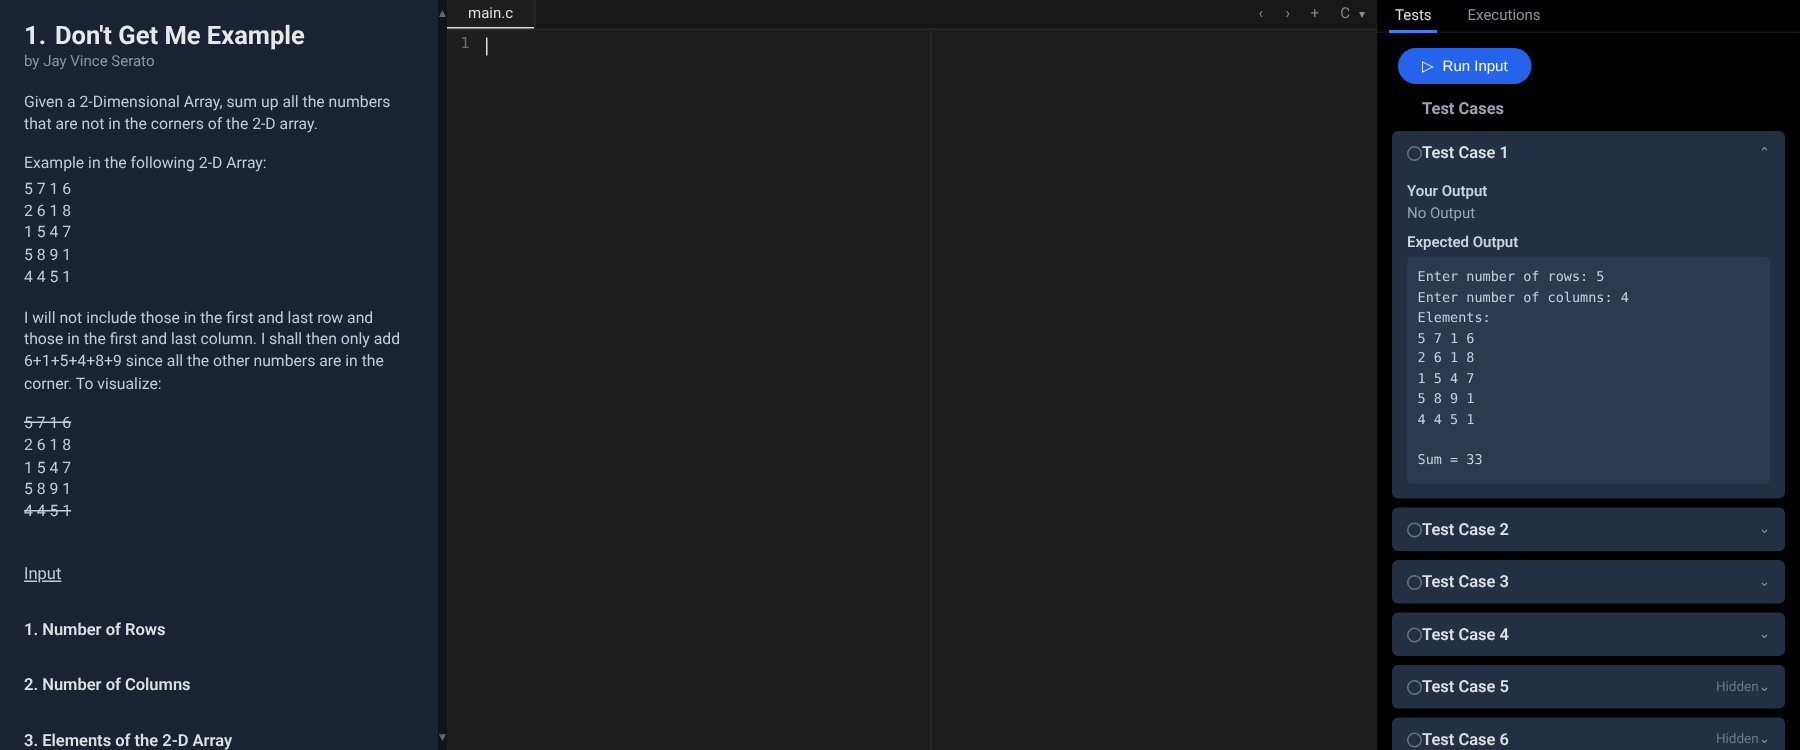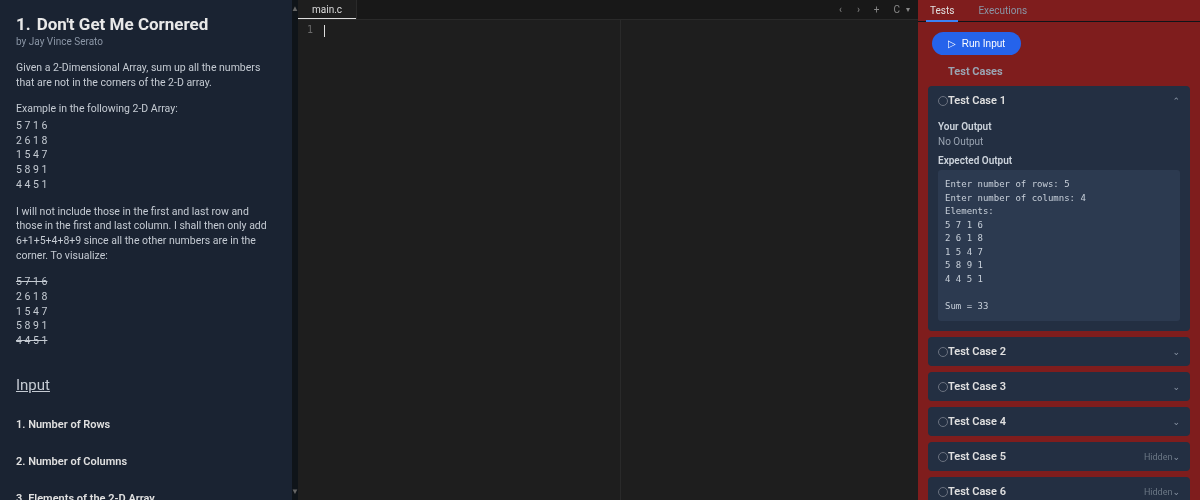--- a/index.html
+++ b/index.html
@@ -3,29 +3,29 @@
 <meta charset="utf-8">
 <style>
 * { margin: 0; padding: 0; box-sizing: border-box; }
 body { font-family: -apple-system, BlinkMacSystemFont, "Segoe UI", Roboto, sans-serif; background: #0f1419; color: #d4d4d4; font-size: 12px; overflow: hidden; }
 .app { display: flex; height: 500px; width: 1200px; }
 .panel-left { width: 298px; background: #1a2332; position: relative; display: flex; }
 .panel-left-content { flex: 1; overflow-y: auto; padding: 14px 16px; }
 .resizer-v { width: 6px; background: #0f1419; position: relative; display: flex; flex-direction: column; justify-content: space-between; align-items: center; padding: 4px 0; }
 .resizer-arrow { color: #666; font-size: 8px; cursor: pointer; }
 .panel-center { flex: 1; background: #a16207; display: flex; flex-direction: column; min-width: 0; }
-.panel-right { width: 282px; background: #7f1d1d; display: flex; flex-direction: column; }
+.panel-right { width: 282px; background: #000000; display: flex; flex-direction: column; }
 .title-row { display: flex; align-items: baseline; gap: 6px; margin-bottom: 2px; }
 .prob-num { font-weight: 700; font-size: 17px; color: #e8e8e8; }
 .prob-title { font-weight: 700; font-size: 17px; color: #e8e8e8; }
 .author { font-size: 10px; color: #8a95a5; margin-bottom: 14px; }
 .desc p { font-size: 10.5px; line-height: 1.4; color: #c5cbd3; margin-bottom: 12px; }
 .desc .arr-line { font-size: 10.5px; line-height: 1.4; color: #c5cbd3; }
 .strike { text-decoration: line-through; }
-.section-head { font-size: 15px; color: #c5cbd3; margin-top: 27px; margin-bottom: 6px; text-decoration: underline; }
+.section-head { font-size: 11px; color: #c5cbd3; margin-top: 27px; margin-bottom: 6px; text-decoration: underline; }
 .ol-item { font-size: 11px; font-weight: 600; color: #e0e0e0; margin-bottom: 4px; margin-top: 24px; }
 
 .editor-tabs { height: 20px; background: #181818; border-bottom: 1px solid #2a2a2a; display: flex; align-items: stretch; }
 .tab { padding: 0 14px; display: flex; align-items: center; font-size: 10px; color: #aaa; border-right: 1px solid #2a2a2a; position: relative; }
 .tab.active { background: #1e1e1e; color: #ddd; }
 .tab.active::after { content: ""; position: absolute; bottom: 0; left: 0; right: 0; height: 1px; background: #ddd; }
 .tab-spacer { flex: 1; }
 .tab-ctrl { width: 18px; display: flex; align-items: center; justify-content: center; color: #888; font-size: 10px; cursor: pointer; }
 .tab-lang { padding: 0 8px; display: flex; align-items: center; color: #888; font-size: 10px; gap: 6px; }
 .editor-body { flex: 1; display: flex; background: #1e1e1e; }
@@ -60,21 +60,21 @@
 </style>
 </head>
 <body>
 
 <div class="app">
 
   <div class="panel-left">
     <div class="panel-left-content">
       <div class="title-row">
         <span class="prob-num">1.</span>
-        <span class="prob-title">Don't Get Me Cornered</span>
+        <span class="prob-title">Don't Get Me Example</span>
       </div>
       <div class="author">by Jay Vince Serato</div>
       <div class="desc">
         <p>Given a 2-Dimensional Array, sum up all the numbers that are not in the corners of the 2-D array.</p>
         <p style="margin-bottom:2px">Example in the following 2-D Array:</p>
         <div id="arr-block" style="margin-bottom:12px">
             <div class="arr-line">5 7 1 6</div>
             <div class="arr-line">2 6 1 8</div>
             <div class="arr-line">1 5 4 7</div>
             <div class="arr-line">5 8 9 1</div>

